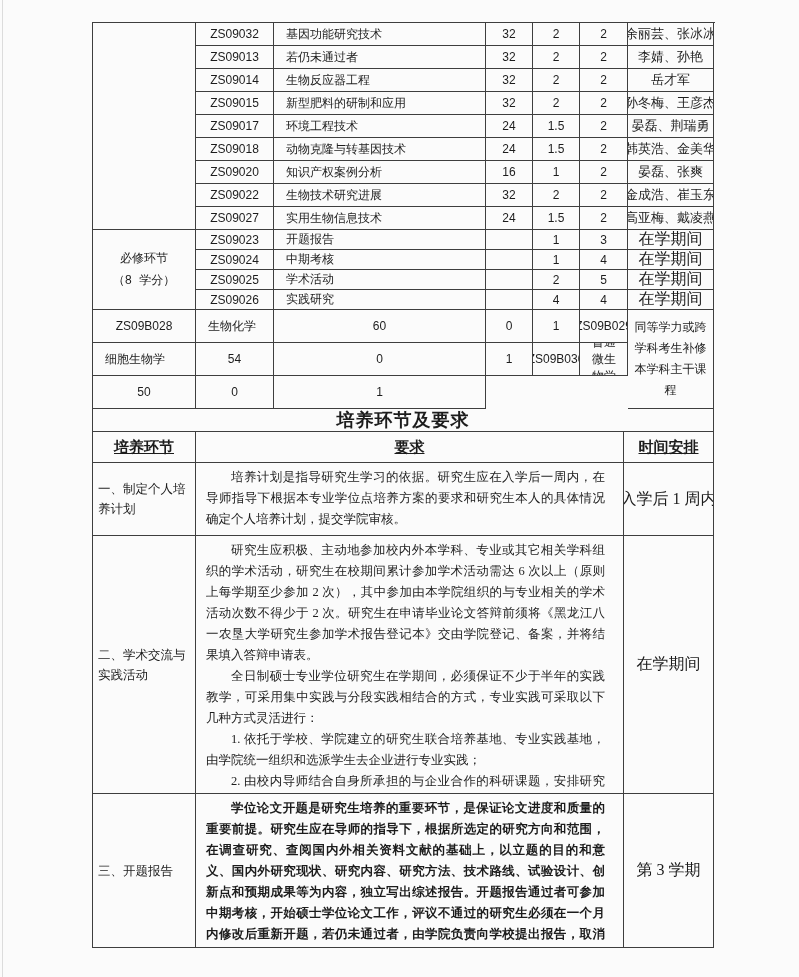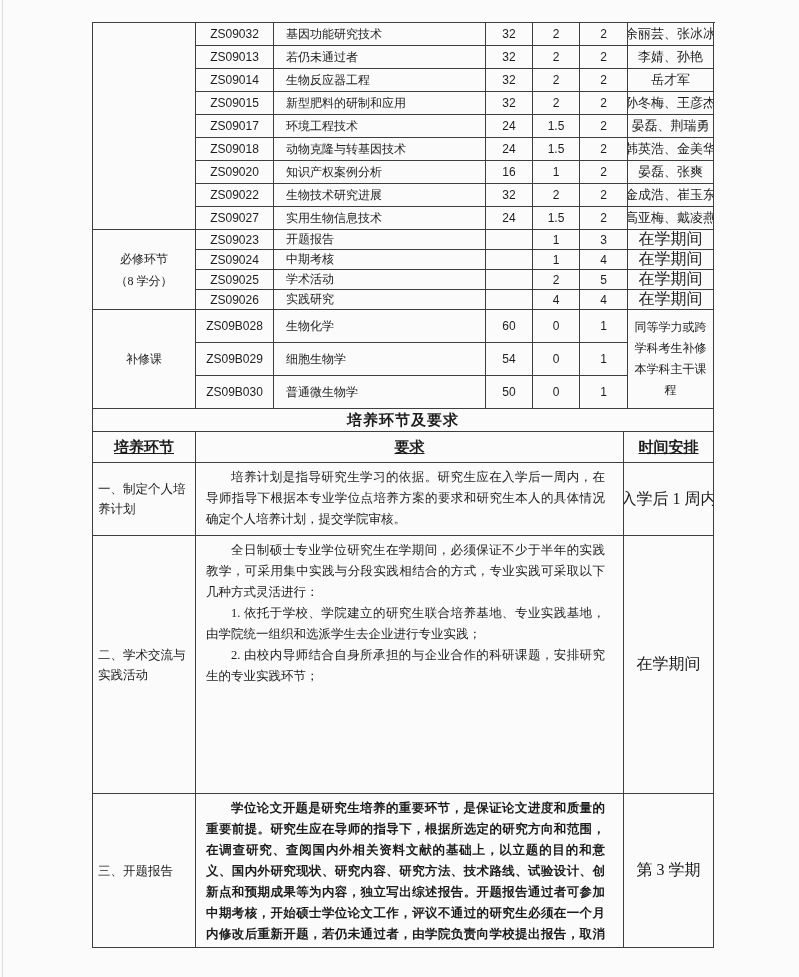--- a/index.html
+++ b/index.html
@@ -25,43 +25,42 @@
   }
   .c {
     box-sizing:border-box;
     border-right:1px solid #3e3e3e; border-bottom:1px solid #3e3e3e;
     display:flex; align-items:center; justify-content:center;
     font-size:12px; overflow:hidden;
   }
   .code,.num { font-family:"Liberation Sans","DejaVu Sans",sans-serif; }
   .name { justify-content:flex-start; padding-left:12px; }
   .teacher { font-size:13px; white-space:nowrap; }
-  .cat { grid-column:1; }
+  .cat { grid-column:1;font-family:Liberation Mono, monospace; }
   .span-label { white-space:pre-line; text-align:center; line-height:22px; }
   .note { font-size:12px; line-height:21px; text-align:center; padding:2px 5px; }
-  .band { grid-column:1/4; font-weight:bold; font-size:15px; letter-spacing:1px; }
+  .band { grid-column:1/4; font-weight:bold; font-size:18px; letter-spacing:1px; }
   .hdr { font-weight:bold; font-size:15px;text-decoration:underline; }
   .label-cell { font-size:12.5px; line-height:20px; padding:0 5px; justify-content:flex-start; text-align:left; }
   .req-cell { display:block; padding:4px 18px 0 10px; font-size:12.5px; line-height:21px; text-align:justify; }
   .req-cell p { margin:0; text-indent:2em; }
   .req-bold p { font-weight:bold; }
   .sched { font-size:16px; white-space:nowrap; }
 </style>
 </head>
 <body>
 
 <div class="page-edge"></div>
 
 <div class="tbl">
 
   <div class="grid-upper">
     <div class="c cat" style="grid-row:1/10"></div>
     <div class="c cat span-label" style="grid-row:10/14">必修环节
 （8 学分）</div>
-    <div class="c cat span-label" style="grid-row:14/17">补修课</div>
     <div class="c note" style="grid-column:7;grid-row:14/17">同等学力或跨学科考生补修本学科主干课程</div>
 
     <div class="c code">ZS09032</div>
     <div class="c name">基因功能研究技术</div>
     <div class="c num">32</div>
     <div class="c num">2</div>
     <div class="c num">2</div>
     <div class="c teacher">余丽芸、张冰冰</div>
 
     <div class="c code">ZS09013</div>
@@ -175,20 +174,21 @@
     <div class="c hdr">时间安排</div>
 
     <div class="c label-cell">一、制定个人培养计划</div>
     <div class="c req-cell">
       <p>培养计划是指导研究生学习的依据。研究生应在入学后一周内，在导师指导下根据本专业学位点培养方案的要求和研究生本人的具体情况确定个人培养计划，提交学院审核。</p>
     </div>
     <div class="c sched">入学后 1 周内</div>
 
     <div class="c label-cell">二、学术交流与实践活动</div>
     <div class="c req-cell">
+      <p>研究生应积极、主动地参加校内外本学科、专业或其它相关学科组织的学术活动，研究生在校期间累计参加学术活动需达 6 次以上（原则上每学期至少参加 2 次），其中参加由本学院组织的与专业相关的学术活动次数不得少于 2 次。研究生在申请毕业论文答辩前须将《黑龙江八一农垦大学研究生参加学术报告登记本》交由学院登记、备案，并将结果填入答辩申请表。</p>
       <p>全日制硕士专业学位研究生在学期间，必须保证不少于半年的实践教学，可采用集中实践与分段实践相结合的方式，专业实践可采取以下几种方式灵活进行：</p>
       <p>1. 依托于学校、学院建立的研究生联合培养基地、专业实践基地，由学院统一组织和选派学生去企业进行专业实践；</p>
       <p>2. 由校内导师结合自身所承担的与企业合作的科研课题，安排研究生的专业实践环节；</p>
 
     </div>
     <div class="c sched">在学期间</div>
 
     <div class="c label-cell">三、开题报告</div>
     <div class="c req-cell req-bold">
       <p>学位论文开题是研究生培养的重要环节，是保证论文进度和质量的重要前提。研究生应在导师的指导下，根据所选定的研究方向和范围，在调查研究、查阅国内外相关资料文献的基础上，以立题的目的和意义、国内外研究现状、研究内容、研究方法、技术路线、试验设计、创新点和预期成果等为内容，独立写出综述报告。开题报告通过者可参加中期考核，开始硕士学位论文工作，评议不通过的研究生必须在一个月内修改后重新开题，若仍未通过者，由学院负责向学校提出报告，取消学籍，终止培养。</p>

